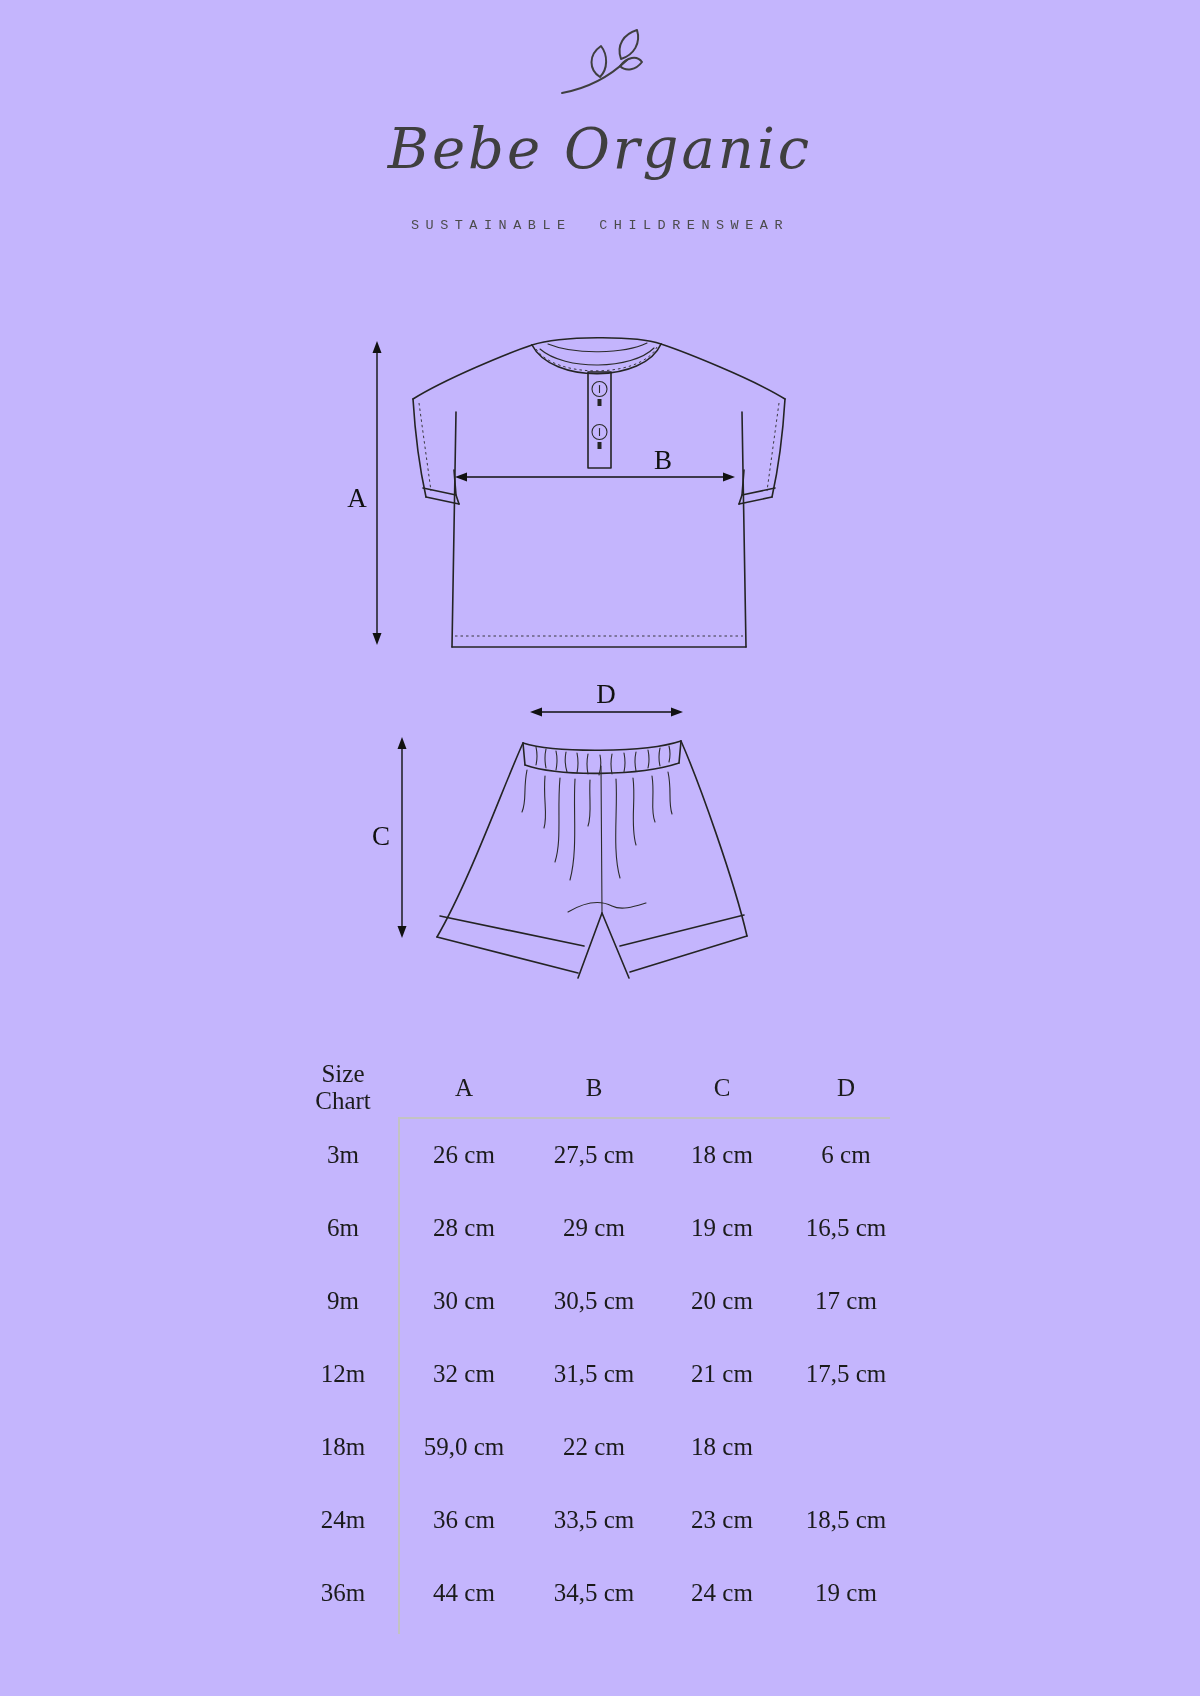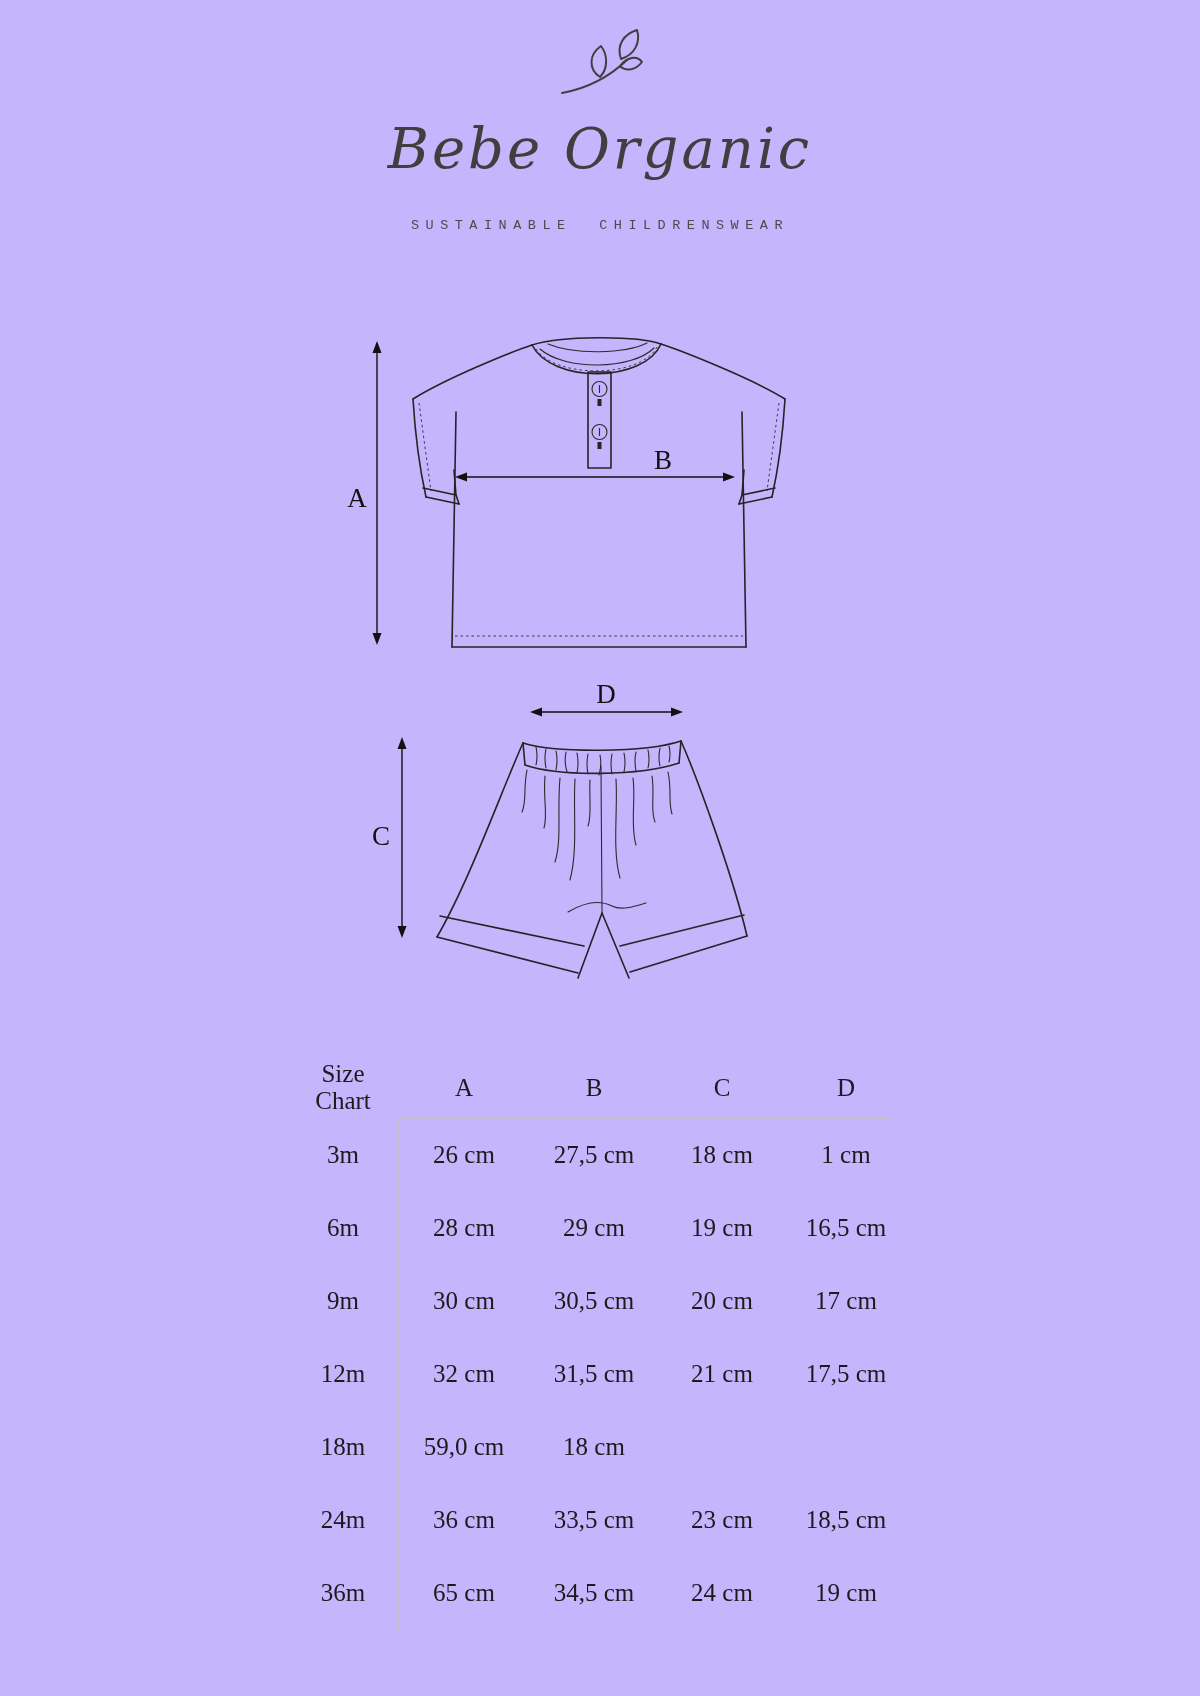--- a/index.html
+++ b/index.html
@@ -184,21 +184,21 @@
       <div class="cell">B</div>
       <div class="cell">C</div>
       <div class="cell">D</div>
     </div>
 
     <div class="trow tbodyrow">
       <div class="cell">3m</div>
       <div class="cell">26 cm</div>
       <div class="cell">27,5 cm</div>
       <div class="cell">18 cm</div>
-      <div class="cell">1 cm</div>
+      <div class="cell">6 cm</div>
     </div>
     <div class="trow tbodyrow">
       <div class="cell">6m</div>
       <div class="cell">28 cm</div>
       <div class="cell">29 cm</div>
       <div class="cell">19 cm</div>
       <div class="cell">16,5 cm</div>
     </div>
     <div class="trow tbodyrow">
       <div class="cell">9m</div>
@@ -210,31 +210,32 @@
     <div class="trow tbodyrow">
       <div class="cell">12m</div>
       <div class="cell">32 cm</div>
       <div class="cell">31,5 cm</div>
       <div class="cell">21 cm</div>
       <div class="cell">17,5 cm</div>
     </div>
     <div class="trow tbodyrow">
       <div class="cell">18m</div>
       <div class="cell">59,0 cm</div>
+      <div class="cell">22 cm</div>
       <div class="cell">18 cm</div>
     </div>
     <div class="trow tbodyrow">
       <div class="cell">24m</div>
       <div class="cell">36 cm</div>
       <div class="cell">33,5 cm</div>
       <div class="cell">23 cm</div>
       <div class="cell">18,5 cm</div>
     </div>
     <div class="trow tbodyrow">
       <div class="cell">36m</div>
-      <div class="cell">65 cm</div>
+      <div class="cell">44 cm</div>
       <div class="cell">34,5 cm</div>
       <div class="cell">24 cm</div>
       <div class="cell">19 cm</div>
     </div>
   </div>
 
 </div>
 
 </body></html>

